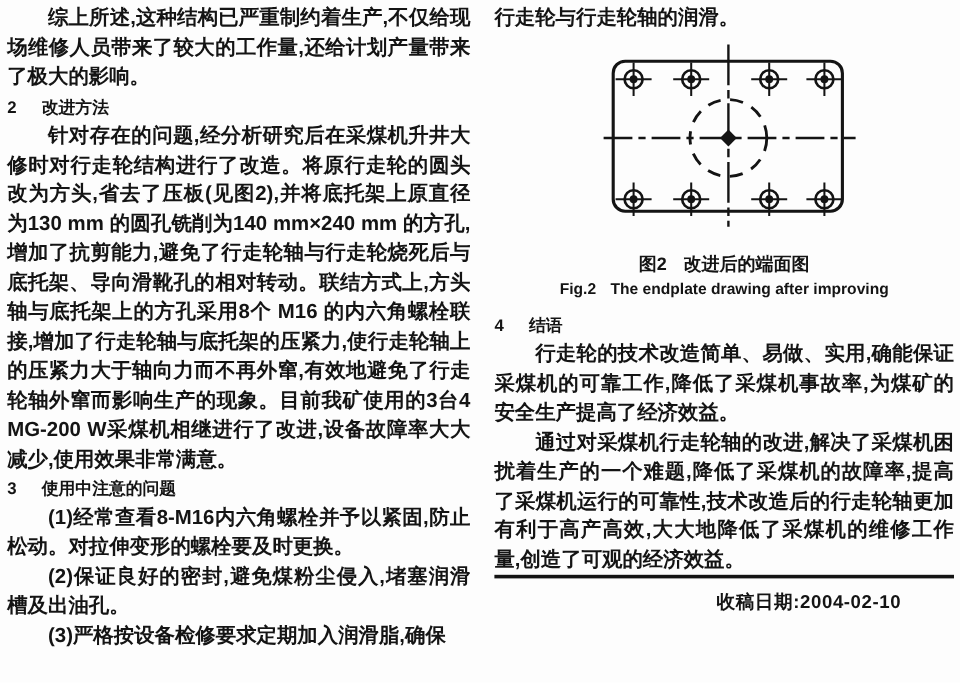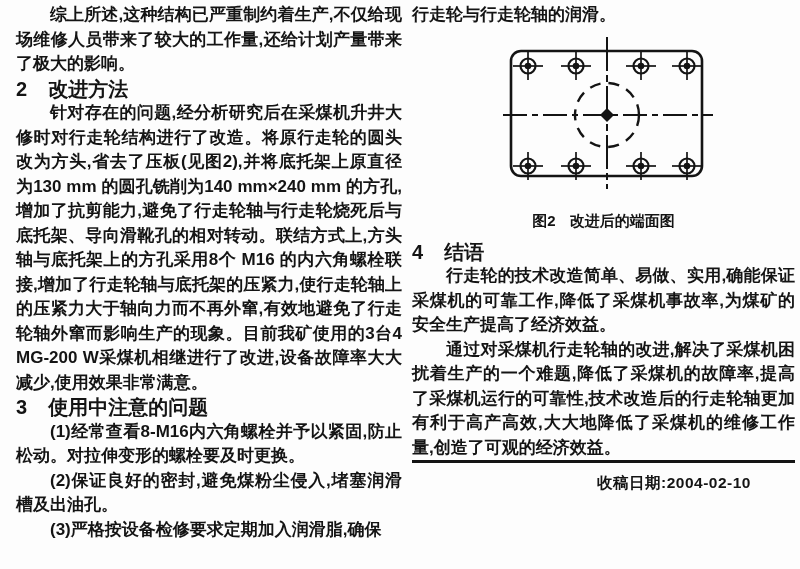--- a/index.html
+++ b/index.html
@@ -14,35 +14,35 @@
     color: var(--ink, #141414);
   }
   .page {
     position: absolute; inset: 0;
     background: var(--paper, #fdfdfd);
   }
   .col {
     position: absolute; top: 3px;
     font-weight: 700;
   }
-  .col-left  { left: 16px;  width: 386px; }
+  .col-left  { left: 6px;  width: 386px; }
   .col-right { left: 412px; width: 383px; }
 
   p.body {
     margin: 0;
     font-size: 17px;
     line-height: 24.5px;
     text-align: justify;
     word-break: break-all;
   }
   p.indent { text-indent: 2em; }
 
   h2.sec {
     margin: 0;
-    font-size: 20px;
+    font-size: 14px;
     line-height: 24.5px;
     font-weight: 700;
   }
   .sec-num { display: inline-block; margin-right: 21px; }
 
   .figure { margin-top: 3px; }
   .figure svg { display: block; }
 
   .cap-zh {
     text-align: center;
@@ -151,20 +151,23 @@
           <circle cx="229" cy="135" r="7.5" fill="none" stroke="#141414" stroke-width="2.2"></circle>
           <circle cx="229" cy="135" r="3.3" fill="#141414"></circle>
           <line x1="260" y1="135" x2="290" y2="135" stroke="#141414" stroke-width="1.7"></line>
           <line x1="275" y1="121" x2="275" y2="149" stroke="#141414" stroke-width="1.7"></line>
           <circle cx="275" cy="135" r="7.5" fill="none" stroke="#141414" stroke-width="2.2"></circle>
           <circle cx="275" cy="135" r="3.3" fill="#141414"></circle>
         </svg>
       <div class="cap-zh">
         <span class="cap-label">图2</span><span>改进后的端面图</span>
       </div>
+      <div class="cap-en">
+        <span class="cap-label">Fig.2</span><span>The endplate drawing after improving</span>
+      </div>
     </div>
 
     <h2 class="sec sec-right">
       <span class="sec-num">4</span><span>结语</span>
     </h2>
 
     <p class="body indent">行走轮的技术改造简单、易做、实用,确能保证采煤机的可靠工作,降低了采煤机事故率,为煤矿的安全生产提高了经济效益。</p>
     <p class="body indent">通过对采煤机行走轮轴的改进,解决了采煤机困扰着生产的一个难题,降低了采煤机的故障率,提高了采煤机运行的可靠性,技术改造后的行走轮轴更加有利于高产高效,大大地降低了采煤机的维修工作量,创造了可观的经济效益。</p>
 
 

